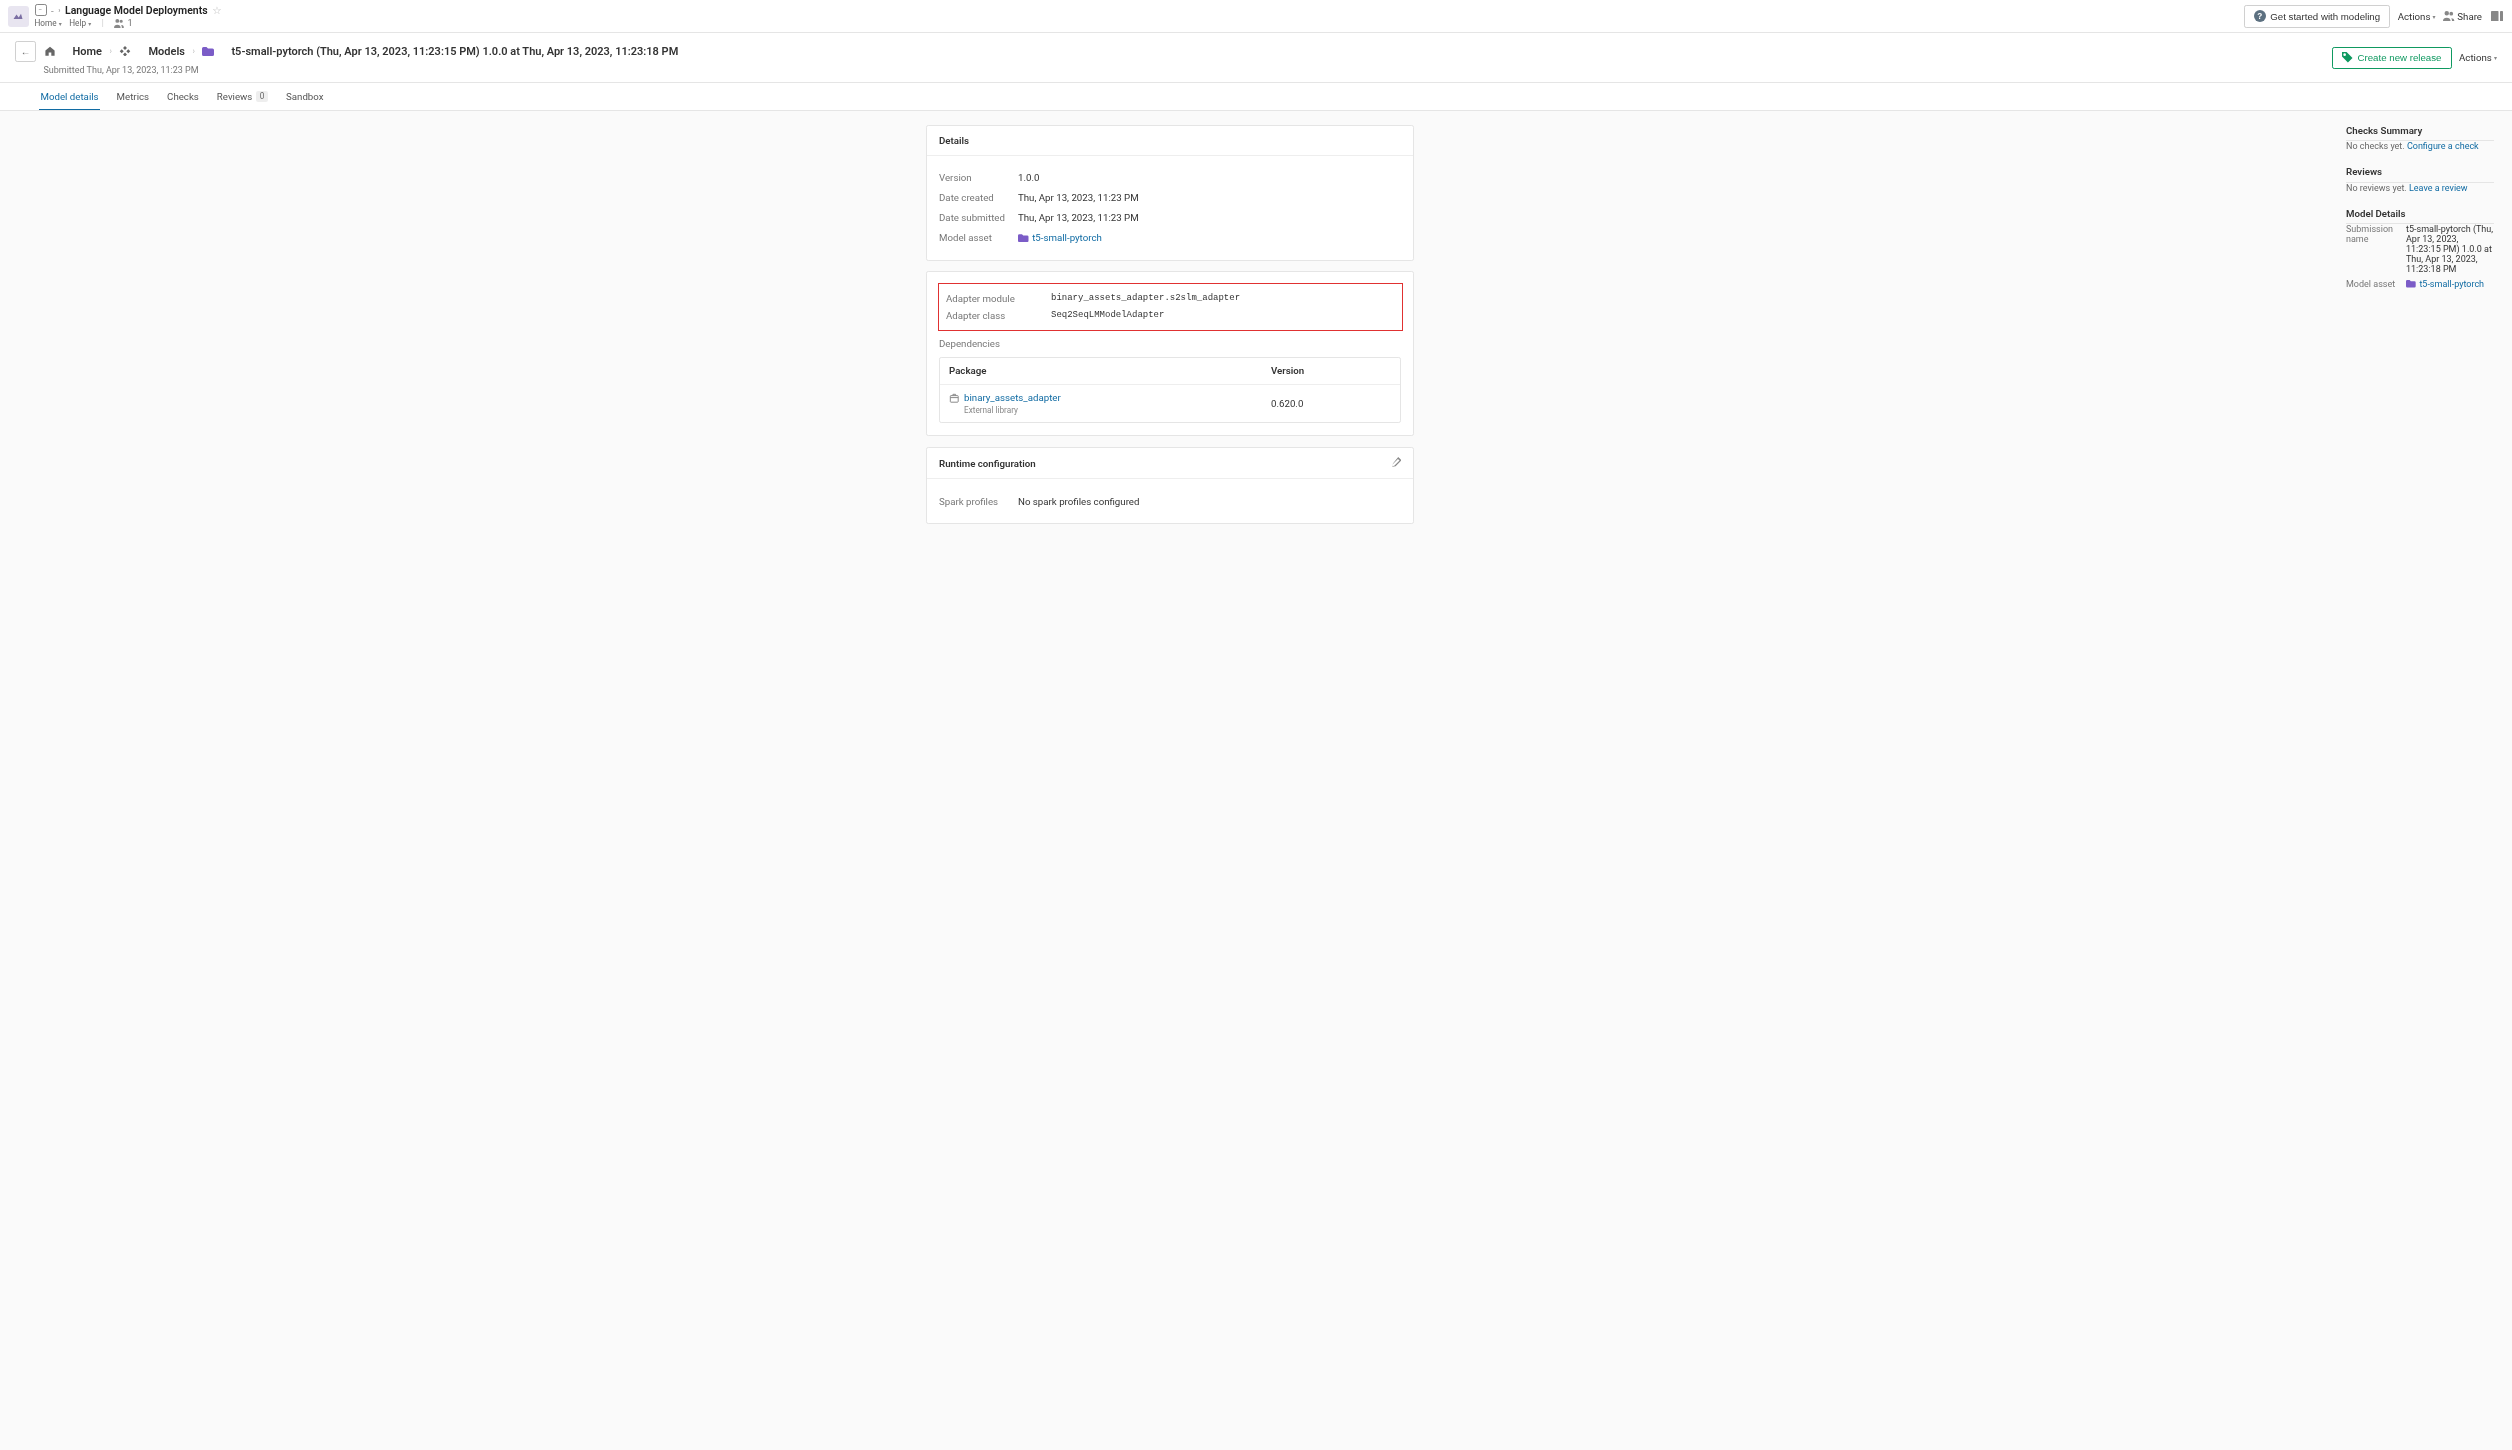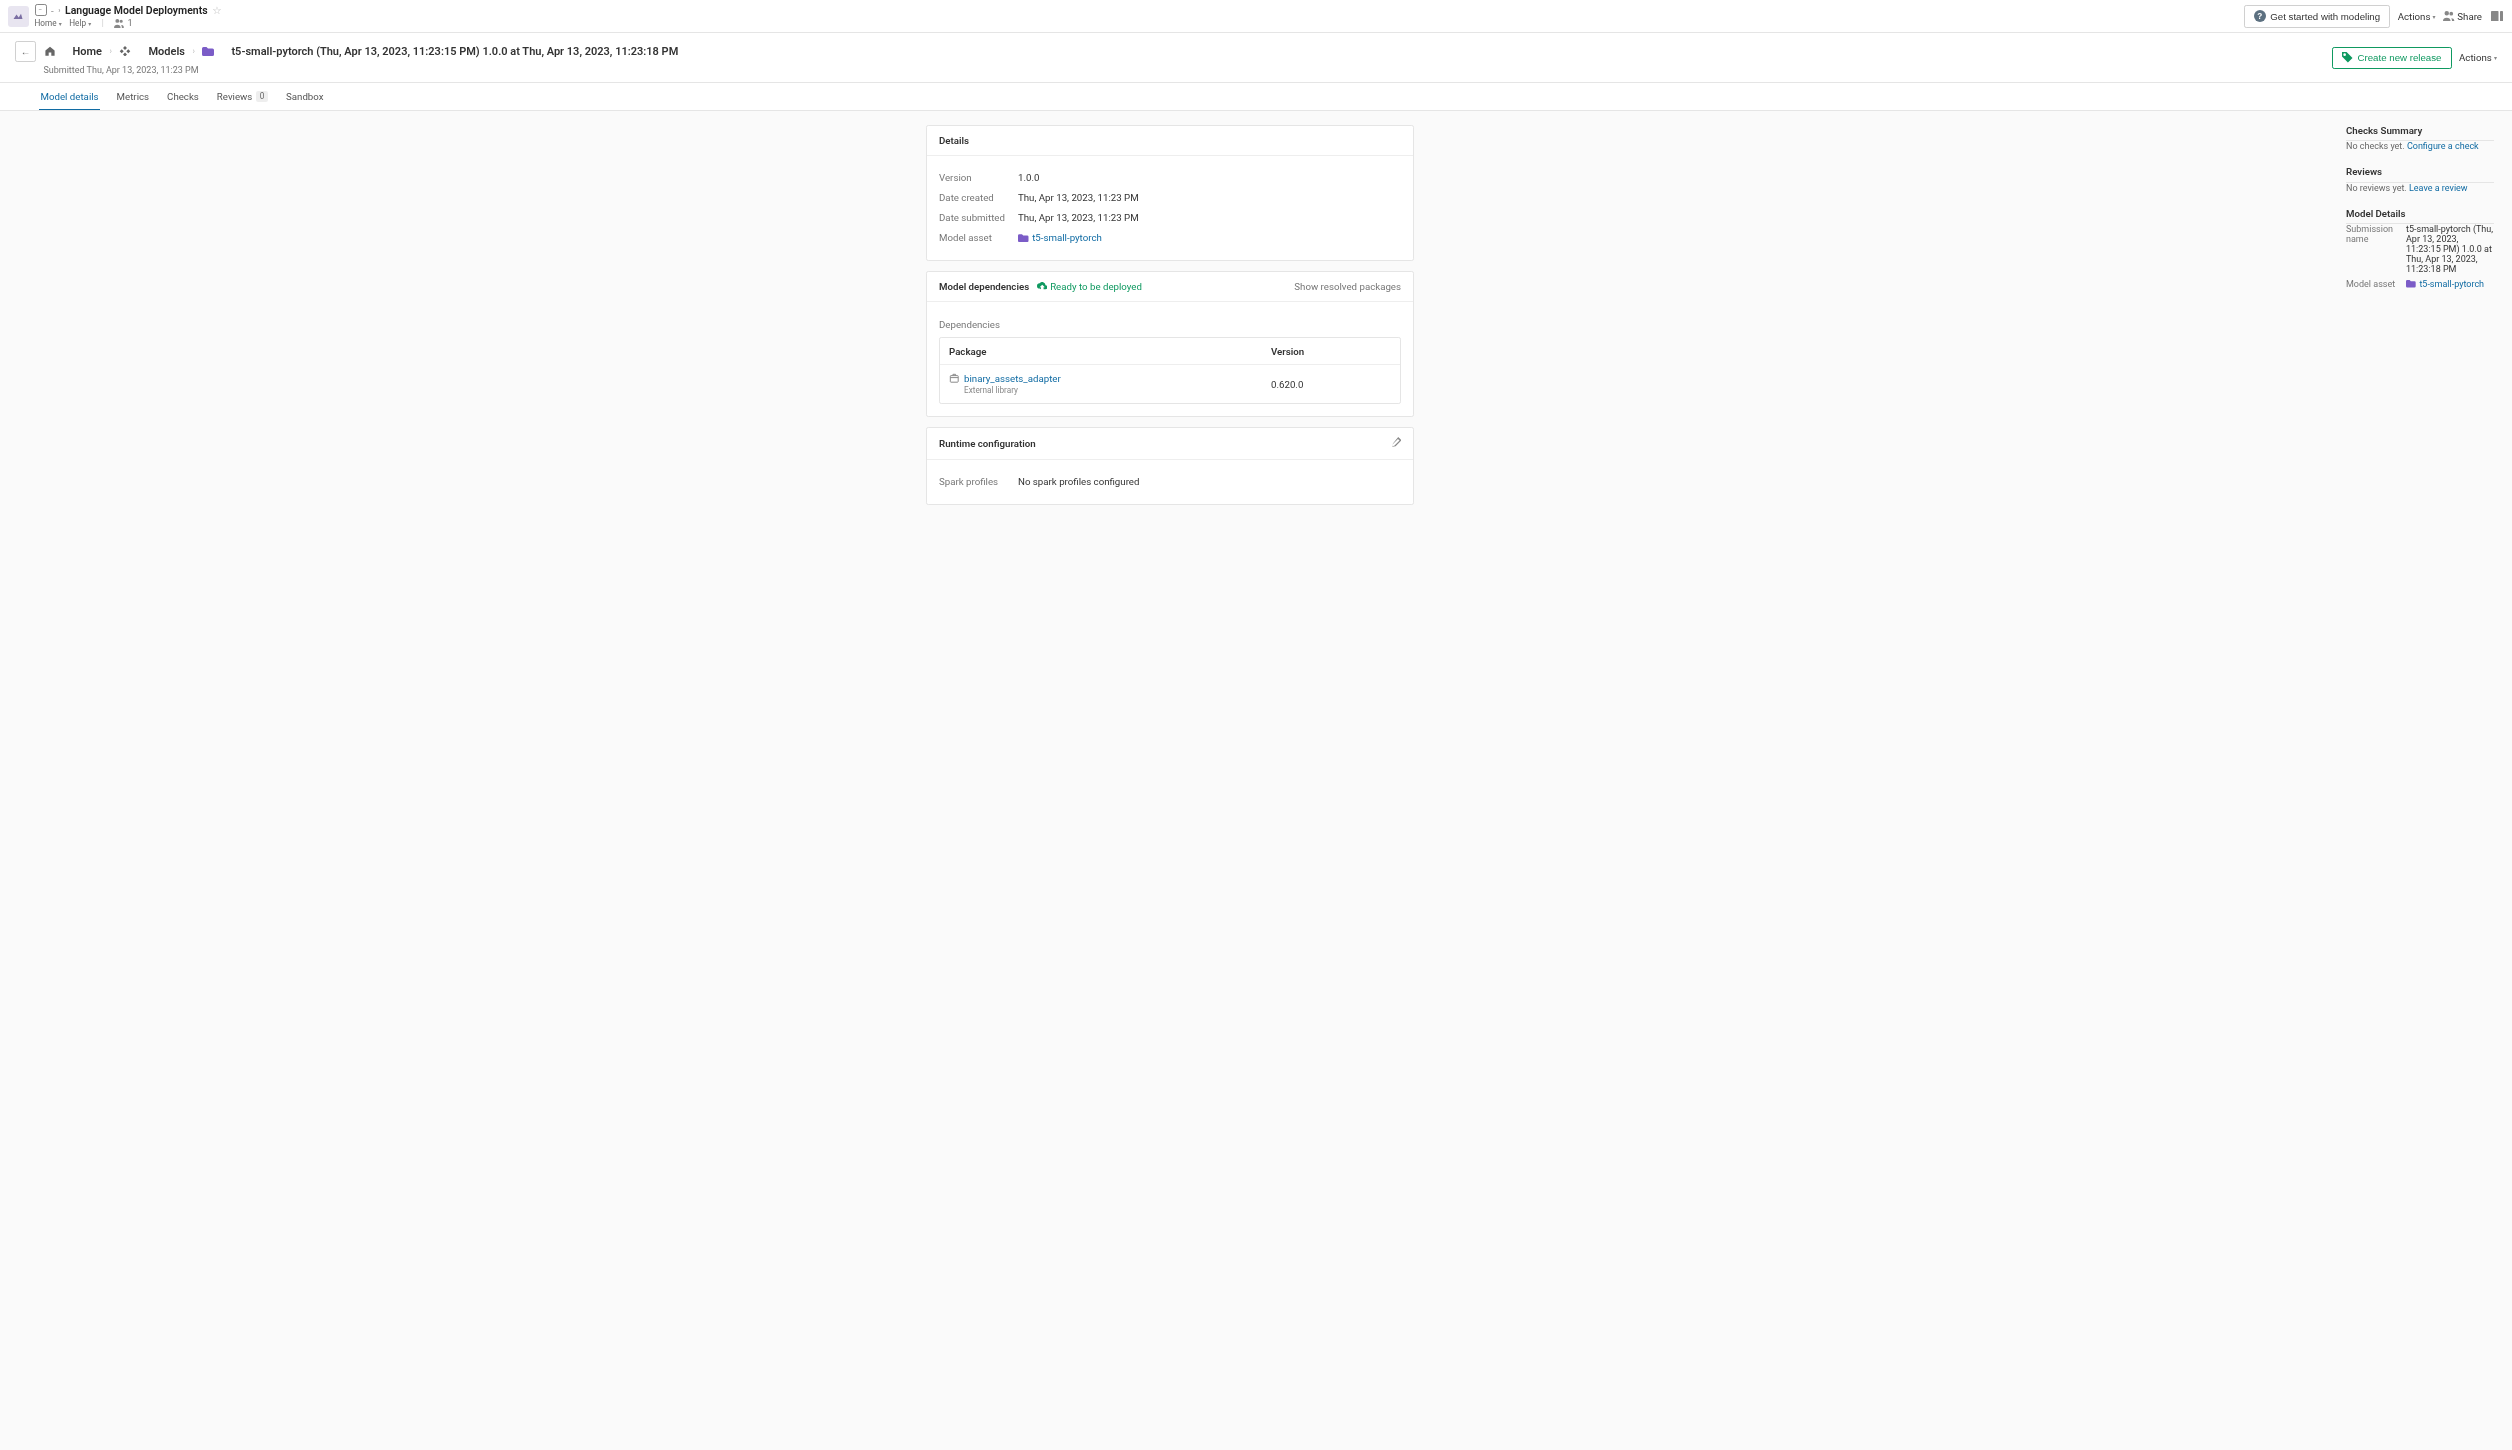--- a/index.html
+++ b/index.html
@@ -563,33 +563,31 @@
               <svg width="10.5" height="8.2" viewBox="0 0 16 12" fill="#7b5cc7" class="folder-purple">
                   <path d="M0 2a2 2 0 012-2h4l2 2h6a2 2 0 012 2v6a2 2 0 01-2 2H2a2 2 0 01-2-2z"></path>
                 </svg>
               <span class="link">t5-small-pytorch</span>
             </div>
           </div>
         </div>
       </div>
 
       <div class="card">
-        <div class="card-header">
-          <div class="card-header-left">
-            <span>Model dependencies</span>
-            <span class="ready-badge">
-              <svg width="10.5" height="10.5" viewBox="0 0 16 16" fill="#0f9960">
-                  <path d="M4 10a4 4 0 010-8 5 5 0 019 3 3 3 0 010 6h-3V8l2 0-4-4-4 4h2v3z"></path>
-                </svg>
-              <span>Ready to be deployed</span>
-            </span>
+        <div class="card-body">
+          <div class="highlight-box">
+            <div class="adapter-row">
+              <div class="adapter-label">Adapter module</div>
+              <div class="mono">binary_assets_adapter.s2slm_adapter</div>
+            </div>
+            <div class="adapter-row">
+              <div class="adapter-label">Adapter class</div>
+              <div class="mono">Seq2SeqLMModelAdapter</div>
+            </div>
           </div>
-          <span class="show-resolved">Show resolved packages</span>
-        </div>
-        <div class="card-body">
           <div class="deps-label">Dependencies</div>
           <div class="deps-table">
             <div class="deps-thead">
               <div class="deps-col-pkg">Package</div>
               <div class="deps-col-ver">Version</div>
             </div>
             <div class="deps-row">
               <div class="pkg-cell">
                 <span class="pkg-name">
                   <svg width="10.5" height="10.5" viewBox="0 0 16 16" fill="none" stroke="#888" stroke-width="1.5" class="pkg-icon">

